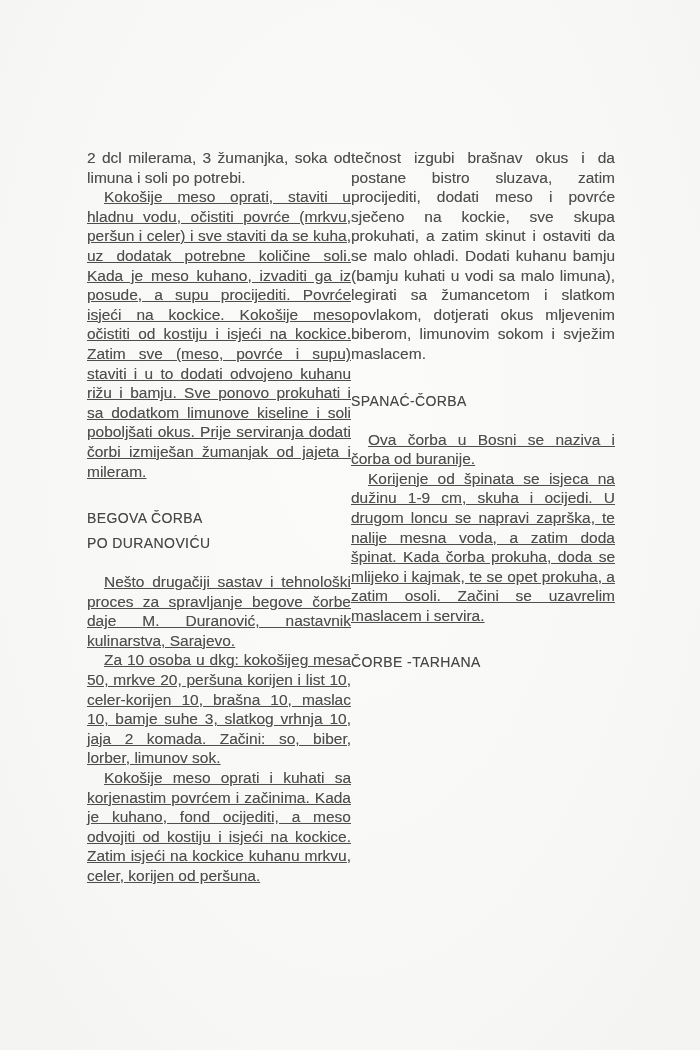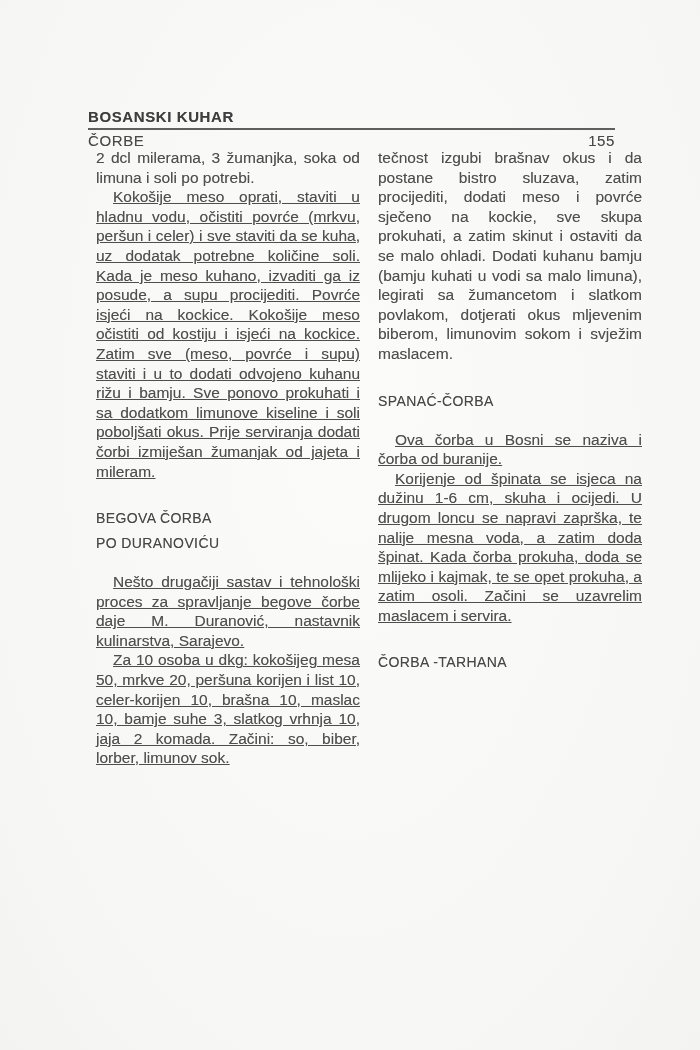--- a/index.html
+++ b/index.html
@@ -43,22 +43,20 @@
     color: #494949;
     padding-top: 2px;
     text-shadow: 0 0 0.5px rgba(70,70,70,0.45);
   }
   .columns {
     position: absolute;
     left: 87px;
     top: 148px;
     width: 546px;
     display: flex;
-    gap: 18px;
-    margin-left: 9px;
   }
   .column {
     width: 264px;
     min-width: 264px;
   }
   .para {
     margin: 0;
     font-size: 15.5px;
     line-height: 19.6px;
     text-align: justify;
@@ -78,40 +76,33 @@
     color: #474747;
     white-space: pre-line;
     text-shadow: 0 0 0.5px rgba(80,80,80,0.5);
   }
 </style>
 </head>
 <body>
 
 <div class="page">
 
-  <div class="header">
-    <div class="book-title">BOSANSKI KUHAR</div>
-    <div class="header-rule"></div>
-    <div class="chapter-row">
-      <span>ČORBE</span>
-      <span>155</span>
-    </div>
-  </div>
 
   <div class="columns">
     <div class="column">
         <p class="para">2 dcl milerama, 3 žumanjka, soka od limuna i soli po potrebi.</p>
         <p class="para indent">Kokošije meso oprati, staviti u hladnu vodu, očistiti povrće (mrkvu, peršun i celer) i sve staviti da se kuha, uz dodatak potrebne količine soli. Kada je meso kuhano, izvaditi ga iz posude, a supu procijediti. Povrće isjeći na kockice. Kokošije meso očistiti od kostiju i isjeći na kockice. Zatim sve (meso, povrće i supu) staviti i u to dodati odvojeno kuhanu rižu i bamju. Sve ponovo prokuhati i sa dodatkom limunove kiseline i soli poboljšati okus. Prije serviranja dodati čorbi izmiješan žumanjak od jajeta i mileram.</p>
         <h2 class="section-heading">BEGOVA ČORBA
 PO DURANOVIĆU</h2>
         <p class="para indent">Nešto drugačiji sastav i tehnološki proces za spravljanje begove čorbe daje M. Duranović, nastavnik kulinarstva, Sarajevo.</p>
         <p class="para indent">Za 10 osoba u dkg: kokošijeg mesa 50, mrkve 20, peršuna korijen i list 10, celer-korijen 10, brašna 10, maslac 10, bamje suhe 3, slatkog vrhnja 10, jaja 2 komada. Začini: so, biber, lorber, limunov sok.</p>
+        <p class="para indent">Kokošije meso oprati i kuhati sa korjenastim povrćem i začinima. Kada je kuhano, fond ocijediti, a meso odvojiti od kostiju i isjeći na kockice. Zatim isjeći na kockice kuhanu mrkvu, celer, korijen od peršuna.</p>
       </div>
     <div class="column">
         <p class="para">tečnost izgubi brašnav okus i da postane bistro sluzava, zatim procijediti, dodati meso i povrće sječeno na kockie, sve skupa prokuhati, a zatim skinut i ostaviti da se malo ohladi. Dodati kuhanu bamju (bamju kuhati u vodi sa malo limuna), legirati sa žumancetom i slatkom povlakom, dotjerati okus mljevenim biberom, limunovim sokom i svježim maslacem.</p>
         <h2 class="section-heading">SPANAĆ-ČORBA</h2>
         <p class="para indent">Ova čorba u Bosni se naziva i čorba od buranije.</p>
-        <p class="para indent">Korijenje od špinata se isjeca na dužinu 1-6 cm, skuha i ocijedi. U drugom loncu se napravi zaprška, te nalije mesna voda, a zatim doda špinat. Kada čorba prokuha, doda se mlijeko i kajmak, te se opet prokuha, a zatim osoli. Začini se uzavrelim maslacem i servira.</p>
-        <h2 class="section-heading">ČORBA -TARHANA</h2>
+        <p class="para indent">Korijenje od špinata se isjeca na dužinu 1-9 cm, skuha i ocijedi. U drugom loncu se napravi zaprška, te nalije mesna voda, a zatim doda špinat. Kada čorba prokuha, doda se mlijeko i kajmak, te se opet prokuha, a zatim osoli. Začini se uzavrelim maslacem i servira.</p>
+        <h2 class="section-heading">ČORBE -TARHANA</h2>
       </div>
   </div>
 
 </div>
 
 </body></html>

